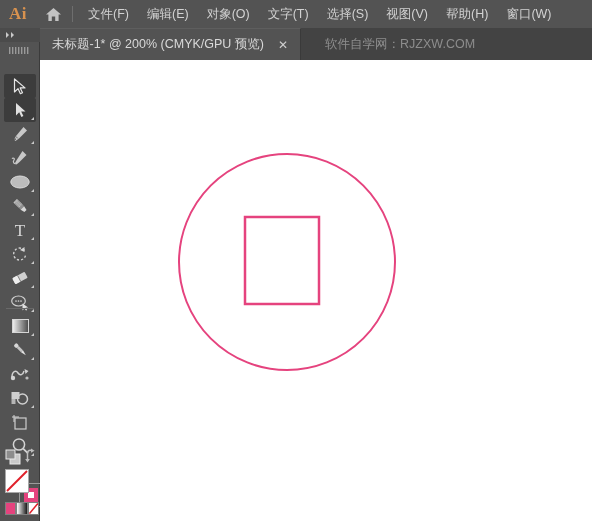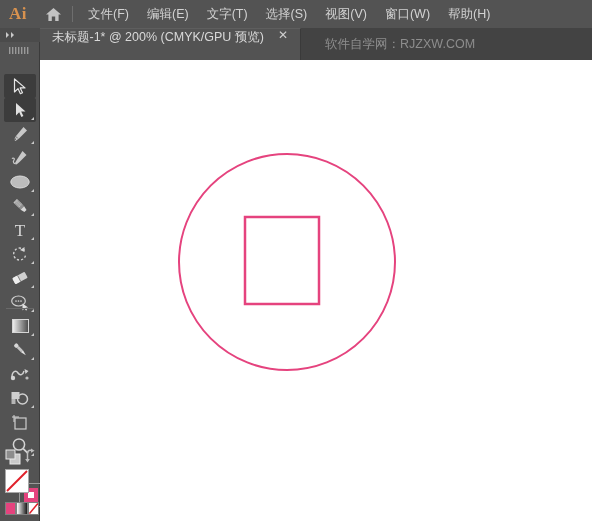--- a/index.html
+++ b/index.html
@@ -56,21 +56,21 @@
     display: flex; align-items: stretch;
   }
   #tab-left-stub {
     width: 40px; height: 32px;
     background: #3b3b3b;
     border-right: 1px solid #2c2c2c;
   }
   #doc-tab {
     height: 32px;
     background: #535353;
-    display: flex; 
+    display: flex; align-items: center;
     padding: 0 9px 0 12px;
     border-right: 1px solid #3a3a3a;
     border-top: 1px solid #5e5e5e;
   }
   #doc-tab-title {
     color: #d9d9d9;
     font-size: 12.5px;
     white-space: nowrap;
   }
   #doc-tab-close {
@@ -180,25 +180,26 @@
     <div id="ai-logo">Ai</div>
     <div id="home-btn">
       <svg width="17" height="15" viewBox="0 0 17 15" aria-hidden="true">
         <path d="M8.5 1 L16 7.4 L13.6 7.4 L13.6 14 L10.2 14 L10.2 9.6 L6.8 9.6 L6.8 14 L3.4 14 L3.4 7.4 L1 7.4 Z" fill="#c3c3c3"></path>
       </svg>
     </div>
     <div id="menu-divider"></div>
     <div id="menu-items">
       <div class="menu-item">文件(F)</div>
       <div class="menu-item">编辑(E)</div>
+      <div class="menu-item">对象(O)</div>
       <div class="menu-item">文字(T)</div>
       <div class="menu-item">选择(S)</div>
       <div class="menu-item">视图(V)</div>
+      <div class="menu-item">帮助(H)</div>
       <div class="menu-item">窗口(W)</div>
-      <div class="menu-item">帮助(H)</div>
     </div>
   </div>
 
   <div id="tabbar">
     <div id="tab-left-stub"></div>
     <div id="doc-tab">
       <span id="doc-tab-title">未标题-1* @ 200% (CMYK/GPU 预览)</span>
       <span id="doc-tab-close">✕</span>
     </div>
     <div id="watermark">软件自学网：RJZXW.COM</div>

